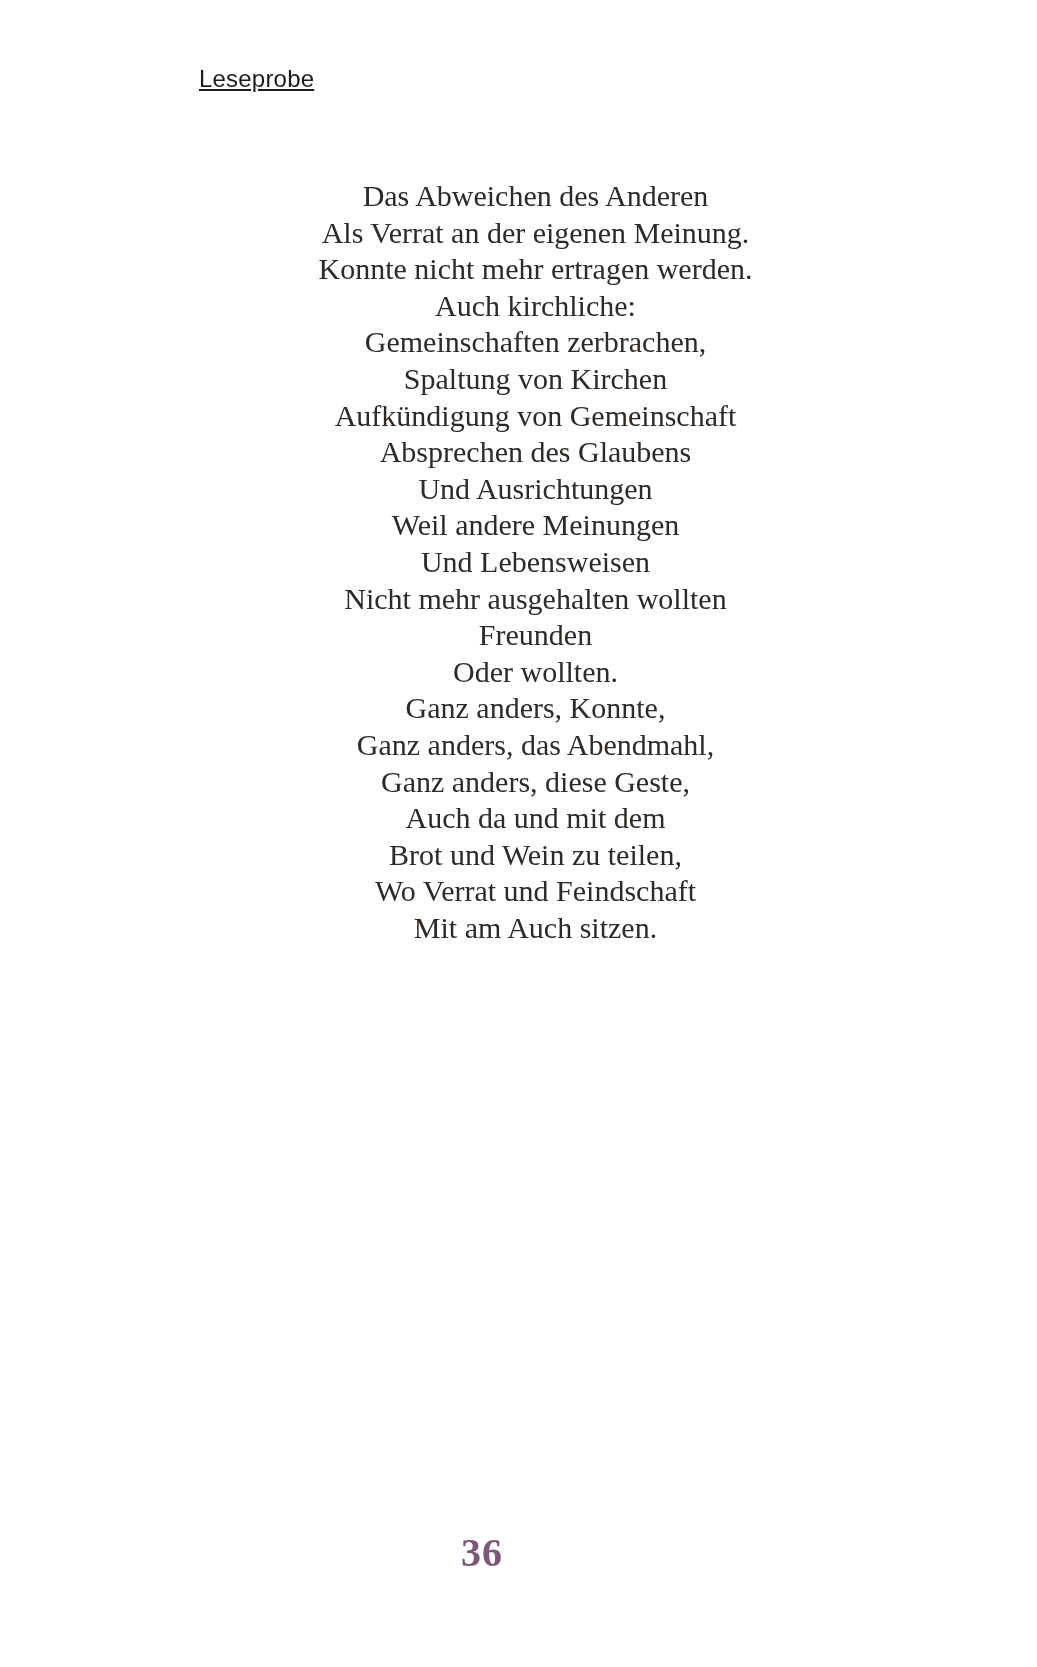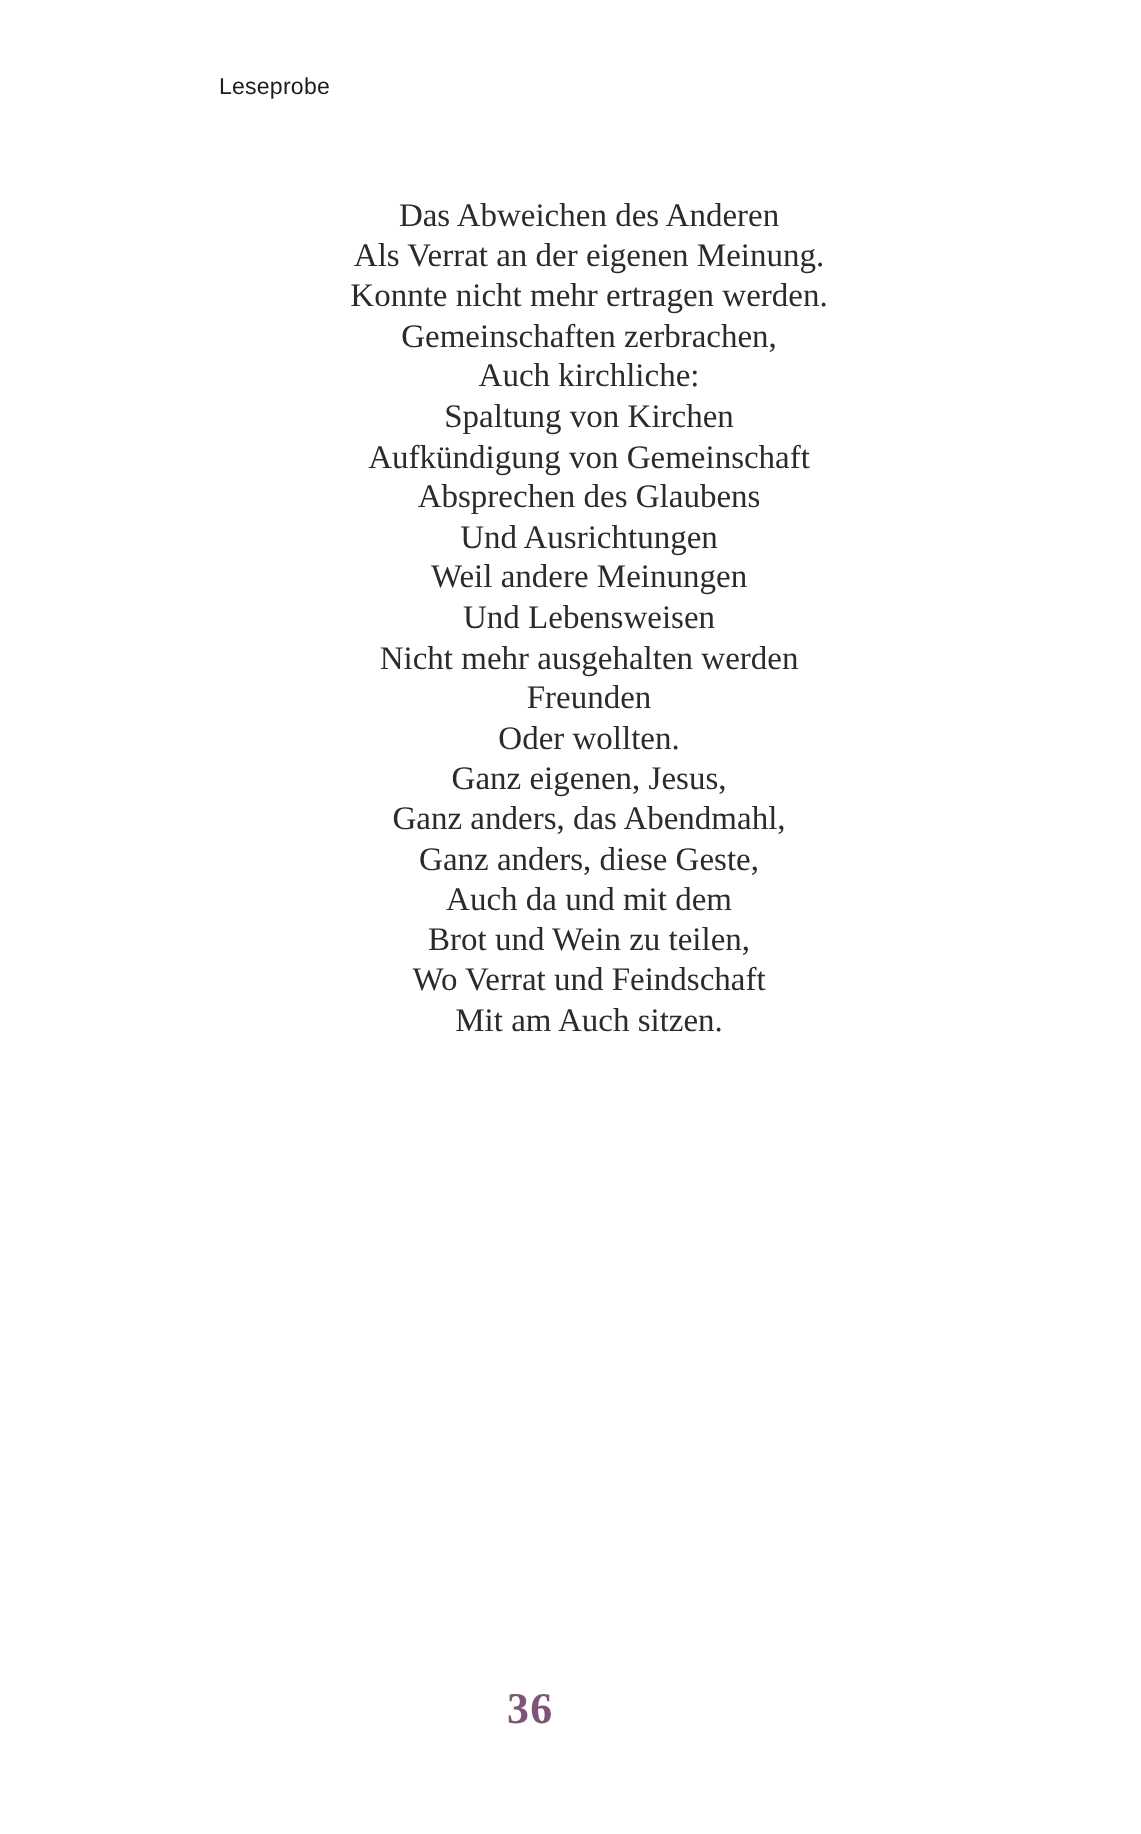--- a/index.html
+++ b/index.html
@@ -14,24 +14,25 @@
     height:1667px;
     position:relative;
     background:var(--background);
     overflow:hidden;
   }
   .header-label{
     position:absolute;
     left:199px;
     top:66px;
     font-family:"Liberation Sans",sans-serif;
-    font-size:21px;
+    font-size:24px;
     line-height:26px;
     color:var(--header);
     letter-spacing:0.2px;
+    text-decoration:underline;
   }
   .poem{
     position:absolute;
     top:178px;
     left:0;
     width:1037px;
     text-align:center;
     font-family:"Liberation Serif","DejaVu Serif",serif;
     font-size:30px;
     line-height:36.6px;
@@ -57,32 +58,32 @@
 </head>
 <body>
 
 <div class="header-label">Leseprobe</div>
 
 <div class="poem">
   <div class="stanza">
     <div class="poem-line">Das Abweichen des Anderen</div>
     <div class="poem-line">Als Verrat an der eigenen Meinung.</div>
     <div class="poem-line">Konnte nicht mehr ertragen werden.</div>
+    <div class="poem-line">Auch kirchliche:</div>
     <div class="poem-line">Gemeinschaften zerbrachen,</div>
-    <div class="poem-line">Auch kirchliche:</div>
     <div class="poem-line">Spaltung von Kirchen</div>
     <div class="poem-line">Aufkündigung von Gemeinschaft</div>
     <div class="poem-line">Absprechen des Glaubens</div>
     <div class="poem-line">Und Ausrichtungen</div>
     <div class="poem-line">Weil andere Meinungen</div>
     <div class="poem-line">Und Lebensweisen</div>
-    <div class="poem-line">Nicht mehr ausgehalten werden</div>
+    <div class="poem-line">Nicht mehr ausgehalten wollten</div>
     <div class="poem-line">Freunden</div>
     <div class="poem-line">Oder wollten.</div>
-    <div class="poem-line">Ganz eigenen, Jesus,</div>
+    <div class="poem-line">Ganz anders, Konnte,</div>
     <div class="poem-line">Ganz anders, das Abendmahl,</div>
     <div class="poem-line">Ganz anders, diese Geste,</div>
     <div class="poem-line">Auch da und mit dem</div>
     <div class="poem-line">Brot und Wein zu teilen,</div>
     <div class="poem-line">Wo Verrat und Feindschaft</div>
     <div class="poem-line">Mit am Auch sitzen.</div>
   </div>
 </div>
 
 <div class="page-number">36</div>

